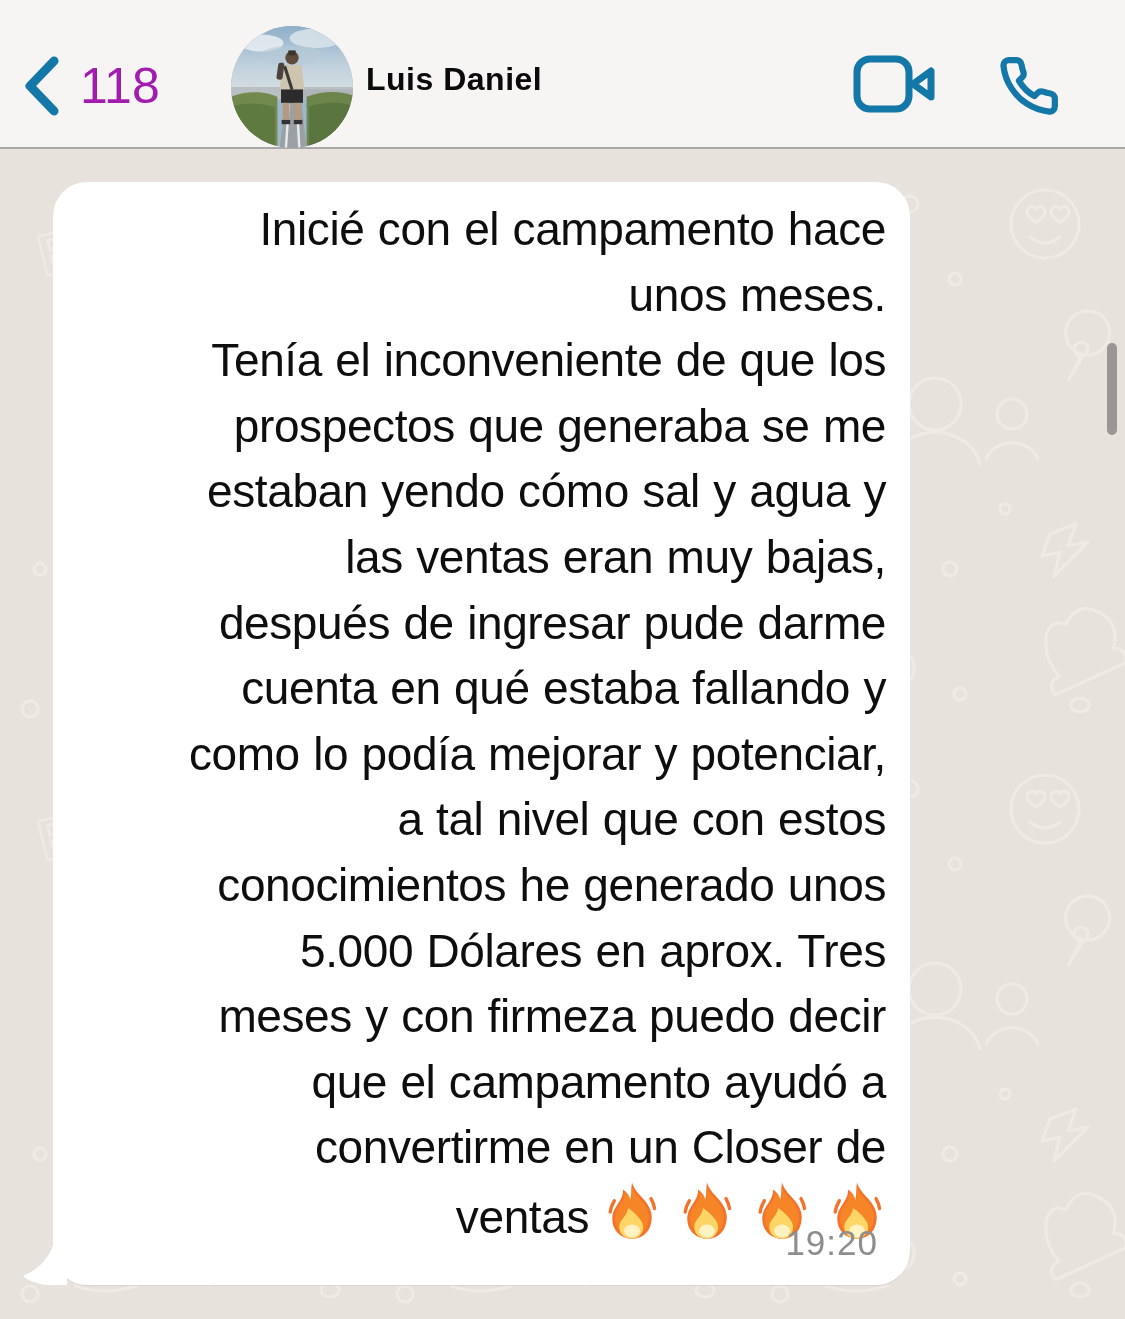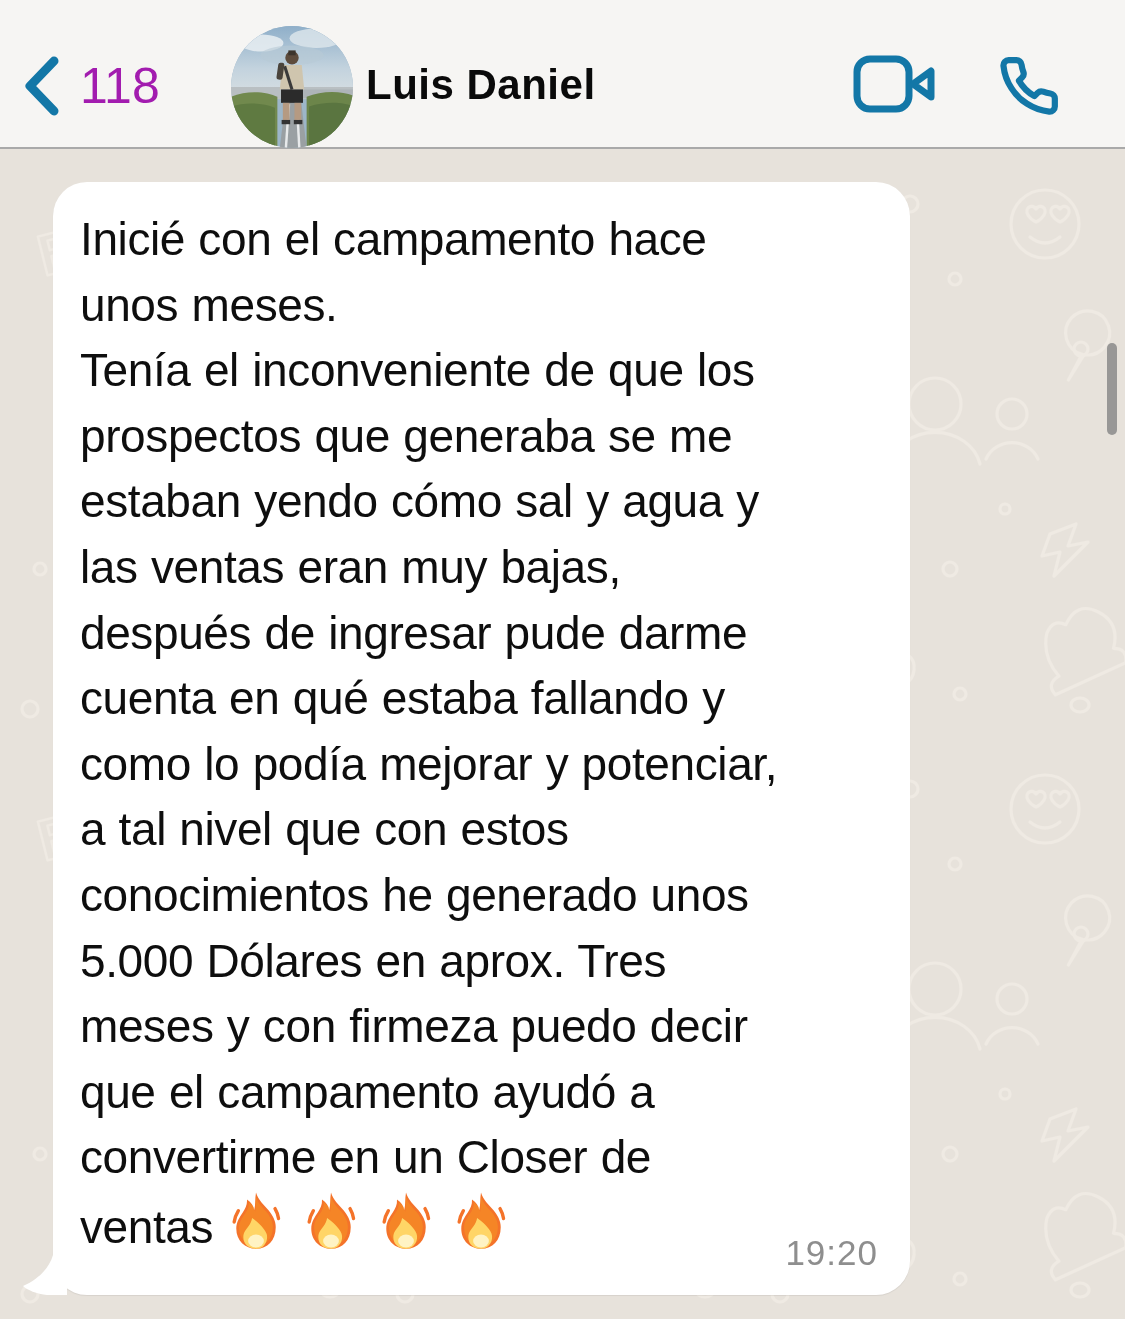--- a/index.html
+++ b/index.html
@@ -25,42 +25,43 @@
   }
   .back-count{
     font-size:50px;color:#a21caf;letter-spacing:0;line-height:1;
   }
   .avatar{
     position:absolute;left:231px;top:26px;width:122px;height:122px;
     border-radius:50%;overflow:hidden;background:#9db6c8;
   }
   .contact-name{
     position:absolute;left:366px;top:62px;
-    font-size:42px;font-weight:700;color:#0A0A0A;line-height:1.1;
+    font-size:32px;font-weight:700;color:#0A0A0A;line-height:1.1;
     letter-spacing:0.5px;
   }
   .header-btn{position:absolute;top:55px;background:none;border:none;padding:0;cursor:pointer;}
   .video-btn{left:853px;}
   .phone-btn{left:998px;}
 
   
   .chat{
     position:absolute;left:0;top:149px;width:1125px;height:1170px;
     background:#E7E2DB;
   }
   .doodles{position:absolute;left:0;top:0;width:1125px;height:1170px;}
 
   
   .bubble{
     position:absolute;left:53px;top:33px;width:857px;
     background:#FFFFFF;
     border-radius:34px;
     box-sizing:border-box;
-    padding:25px 24px 34px 27px;
+    padding:15px 24px 34px 27px;
     box-shadow:0 1px 1px rgba(0,0,0,0.07);
+    text-align:right;
   }
   .bubble-tail{
     position:absolute;left:-30px;bottom:0px;width:44px;height:62px;
   }
   .msg-text{
     font-size:46px;line-height:65.6px;color:#0E0E0E;
     letter-spacing:-0.4px;
     white-space:pre-line;
     word-spacing:1px;
   }

